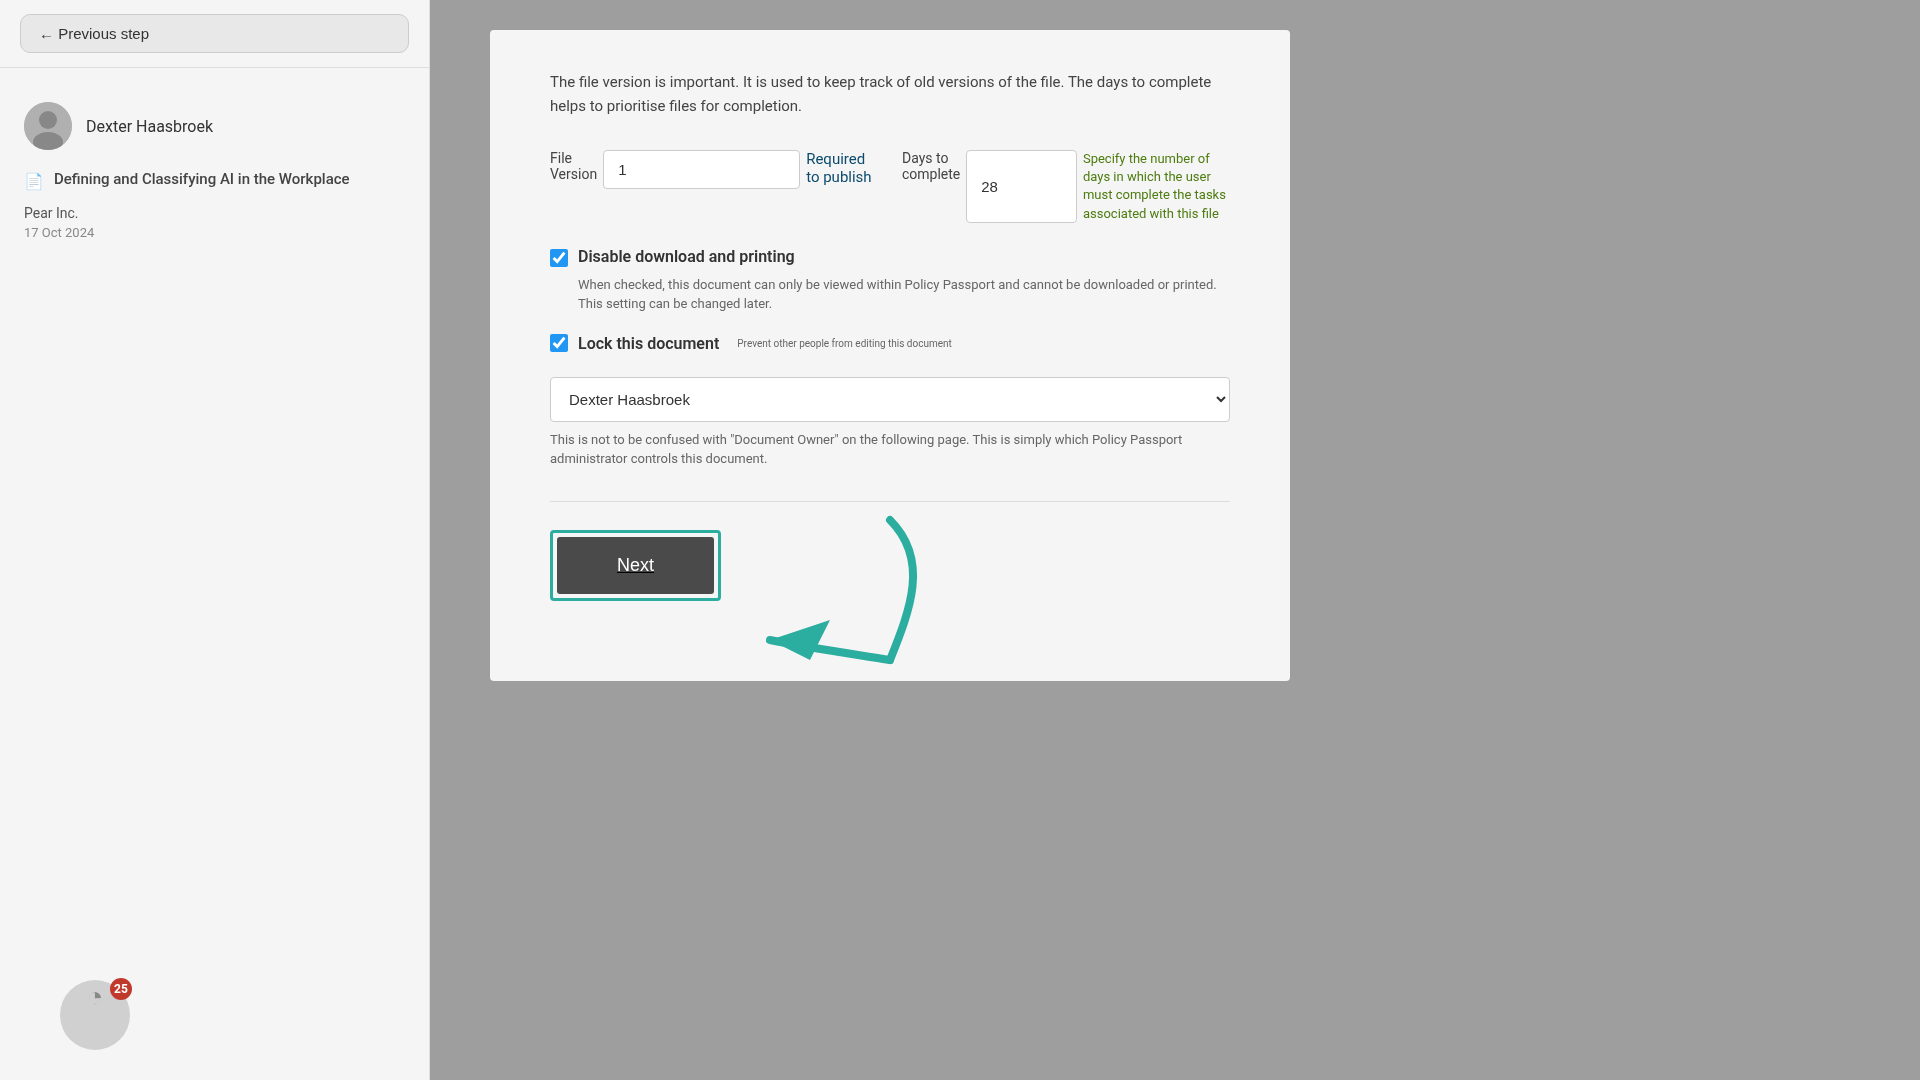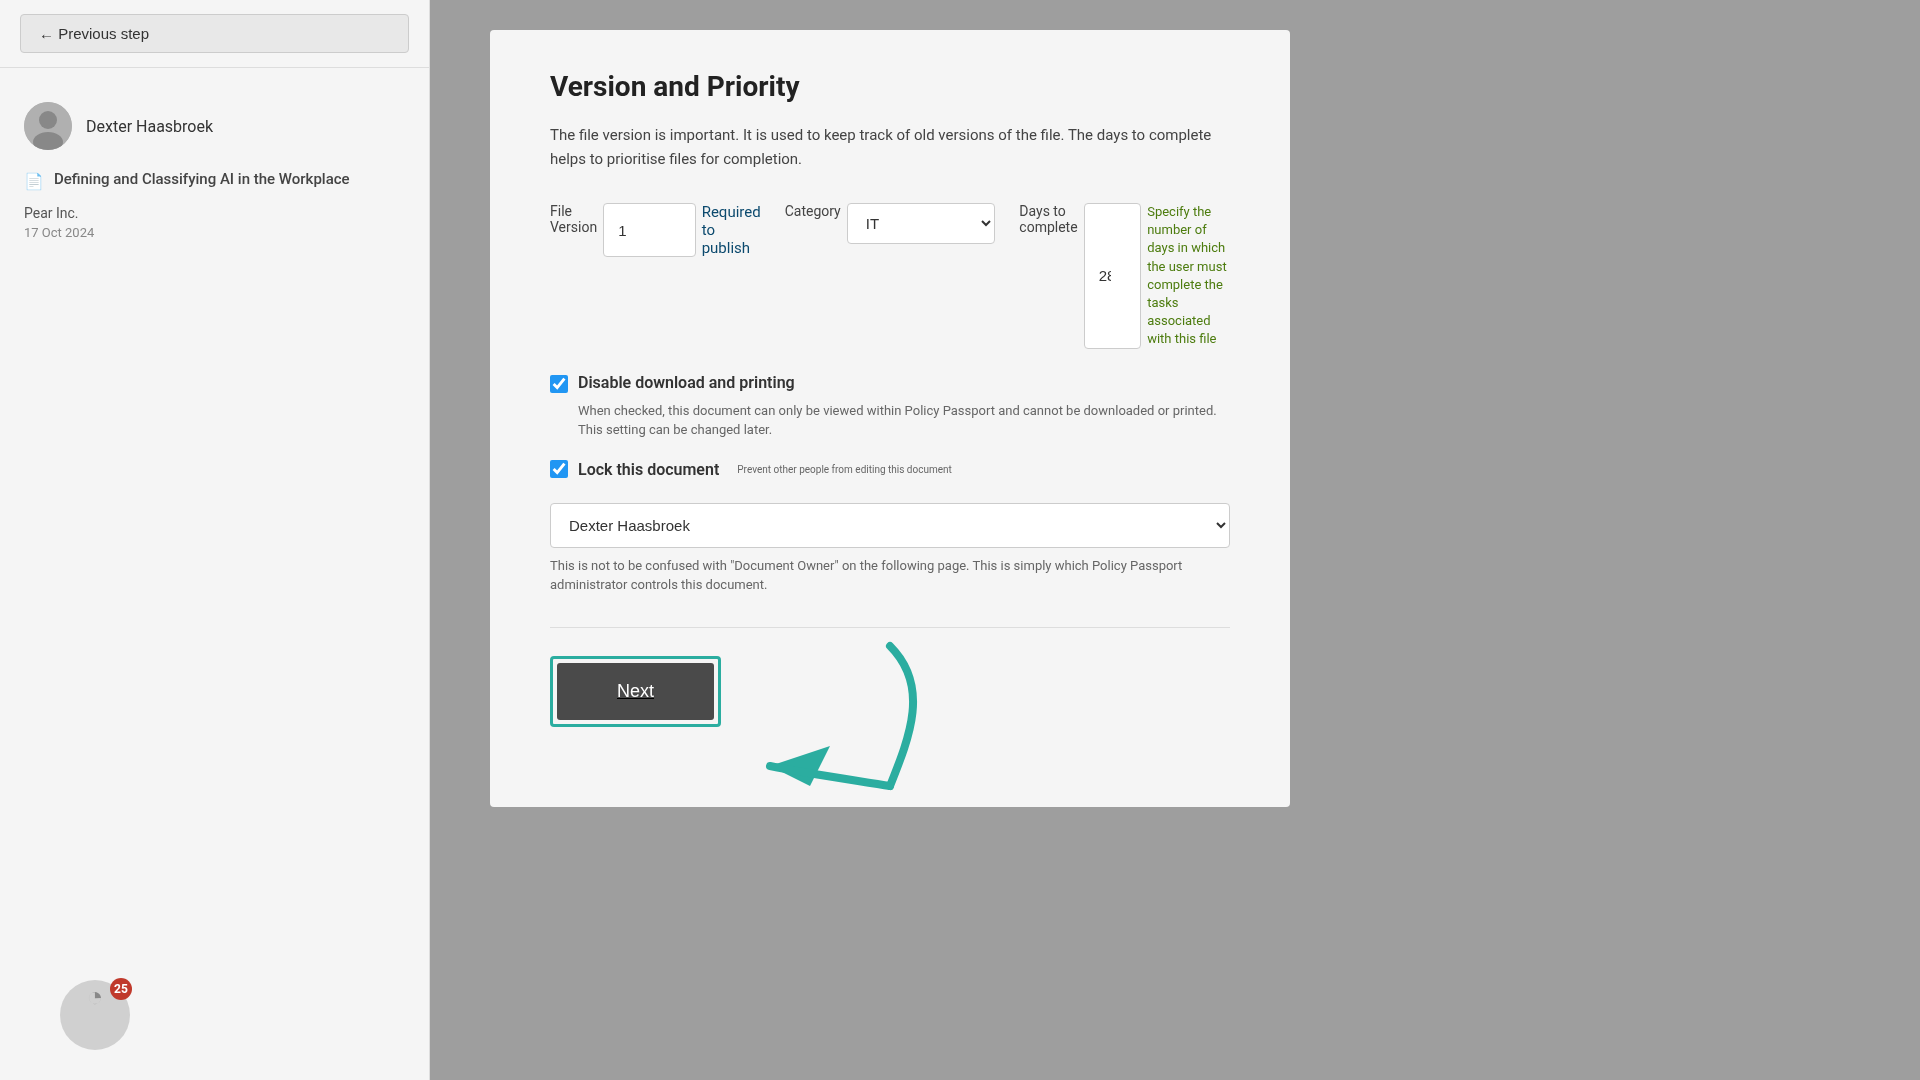--- a/index.html
+++ b/index.html
@@ -25,21 +25,21 @@
     }
 
     .prev-step-btn {
       display: inline-flex;
       align-items: center;
       gap: 6px;
       margin: 14px 20px;
       padding: 10px 18px;
       background: #e8e8e8;
       border: 1px solid #ccc;
-      border-radius: 4px;
+      border-radius: 10px;
       cursor: pointer;
       font-size: 15px;
       color: #333;
       font-weight: 500;
     }
 
     .sidebar-divider {
       height: 1px;
       background: #ddd;
       margin: 0 0 24px 0;
@@ -385,40 +385,28 @@
       <span>Defining and Classifying AI in the Workplace</span>
     </div>
     <div class="sidebar-company">Pear Inc.</div>
     <div class="sidebar-date">17 Oct 2024</div>
   </div>
 </div>
 
 <div class="main-content">
   <div class="form-container">
 
-    <h1 class="page-title">Version and Priority</h1>
     <p class="page-description">The file version is important. It is used to keep track of old versions of the file. The days to complete helps to prioritise files for completion.</p>
 
     <div class="form-row">
       <div class="form-group file-version">
         <label class="form-label">File Version</label>
         <input class="form-input" type="text" value="1" style="">
         <span class="required-text">Required to publish</span>
       </div>
-      <div class="form-group category">
-        <label class="form-label">Category</label>
-        <select class="form-select">
-          <option>IT</option>
-          <option>HR</option>
-          <option>Finance</option>
-          <option>Operations</option>
-          <option>Legal</option>
-          <option>Other</option>
-        </select>
-      </div>
       <div class="form-group days-to-complete">
         <label class="form-label">Days to complete</label>
         <input class="form-input" type="number" value="28" style="">
         <span class="helper-text">Specify the number of days in which the user must complete the tasks associated with this file</span>
       </div>
     </div>
 
     <div class="checkbox-section">
       <div class="checkbox-row">
         <input type="checkbox" checked="" id="disable-download" style="">

